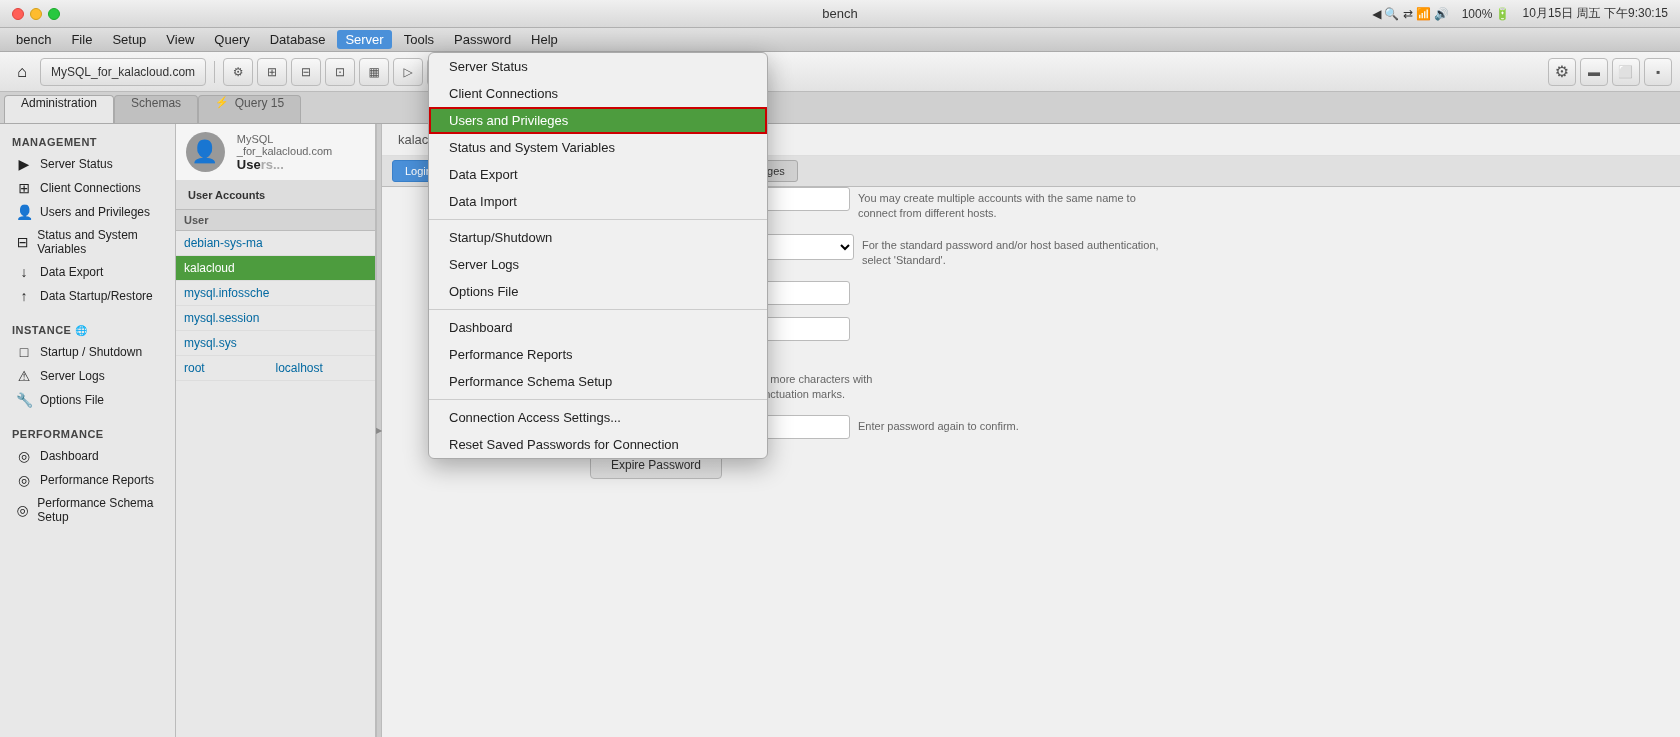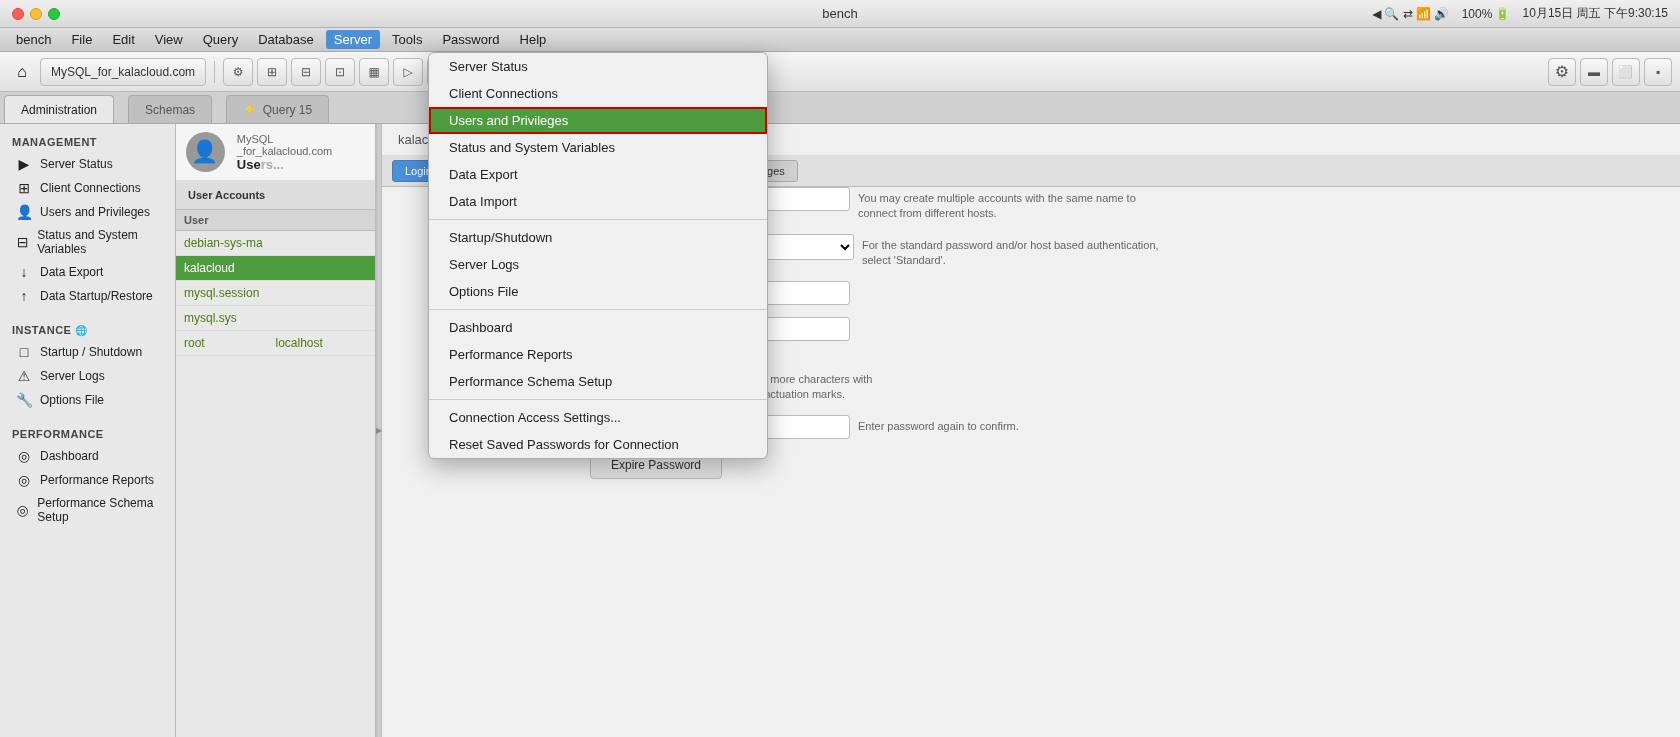--- a/index.html
+++ b/index.html
@@ -143,29 +143,29 @@
       height: 32px;
       background: #d0d0d0;
       display: flex;
       align-items: flex-end;
       padding: 0 0 0 4px;
       border-bottom: 1px solid #aaa;
     }
     .tab {
       height: 28px;
       padding: 0 16px;
-      display: flex; align-items: center; gap: 6px;
+      display: flex; align-items: flex-start; gap: 6px;
       cursor: pointer;
       font-size: 12px;
       background: #c0c0c0;
       border: 1px solid #aaa;
       border-bottom: none;
       border-radius: 4px 4px 0 0;
       color: #555;
-      margin-right: 14px;
+      margin-right: 0;
     }
     .tab.active {
       background: #e8e8e8;
       color: #222;
       font-weight: 500;
     }
     .tab-lightning { color: #f5a623; font-size: 11px; }
 
     
     .main-layout {
@@ -243,21 +243,21 @@
       font-size: 11px;
       color: #555;
       font-weight: 600;
     }
     .user-list-item {
       display: flex;
       padding: 5px 8px;
       font-size: 12px;
       cursor: pointer;
       border-bottom: 1px solid #ddd;
-      color: #4d7c0f;
+      color: #0369a1;
     }
     .user-list-item.selected { background: #4d9c3e; color: white; }
     .user-col-user { flex: 1; }
     .user-col-host { flex: 1; }
     .vertical-bar {
       width: 6px;
       background: #ccc;
       cursor: col-resize;
       border-left: 1px solid #bbb;
       border-right: 1px solid #bbb;
@@ -439,21 +439,21 @@
   <div class="titlebar-right">
     <span>◀ 🔍 ⇄ 📶 🔊</span>
     <span>100% 🔋</span>
     <span>10月15日 周五 下午9:30:15</span>
   </div>
 </div>
 
 <div class="menubar">
   <span class="menu-item">bench</span>
   <span class="menu-item">File</span>
-  <span class="menu-item">Edit</span>
+  <span class="menu-item">Setup</span>
   <span class="menu-item">View</span>
   <span class="menu-item">Query</span>
   <span class="menu-item">Database</span>
   <span class="menu-item active">Server</span>
   <span class="menu-item">Tools</span>
   <span class="menu-item">Password</span>
   <span class="menu-item">Help</span>
 </div>
 
 <div class="toolbar">
@@ -590,20 +590,23 @@
         <div class="user-list-header">User Accounts</div>
         <div class="user-list-col-header">
           <span class="user-col-user">User</span>
           <span class="user-col-host"></span>
         </div>
         <div class="user-list-item">
           <span class="user-col-user">debian-sys-ma</span>
         </div>
         <div class="user-list-item selected">
           <span class="user-col-user">kalacloud</span>
+        </div>
+        <div class="user-list-item">
+          <span class="user-col-user">mysql.infossche</span>
         </div>
         <div class="user-list-item">
           <span class="user-col-user">mysql.session</span>
         </div>
         <div class="user-list-item">
           <span class="user-col-user">mysql.sys</span>
         </div>
         <div class="user-list-item">
           <span class="user-col-user">root</span>
           <span class="user-col-host">localhost</span>

